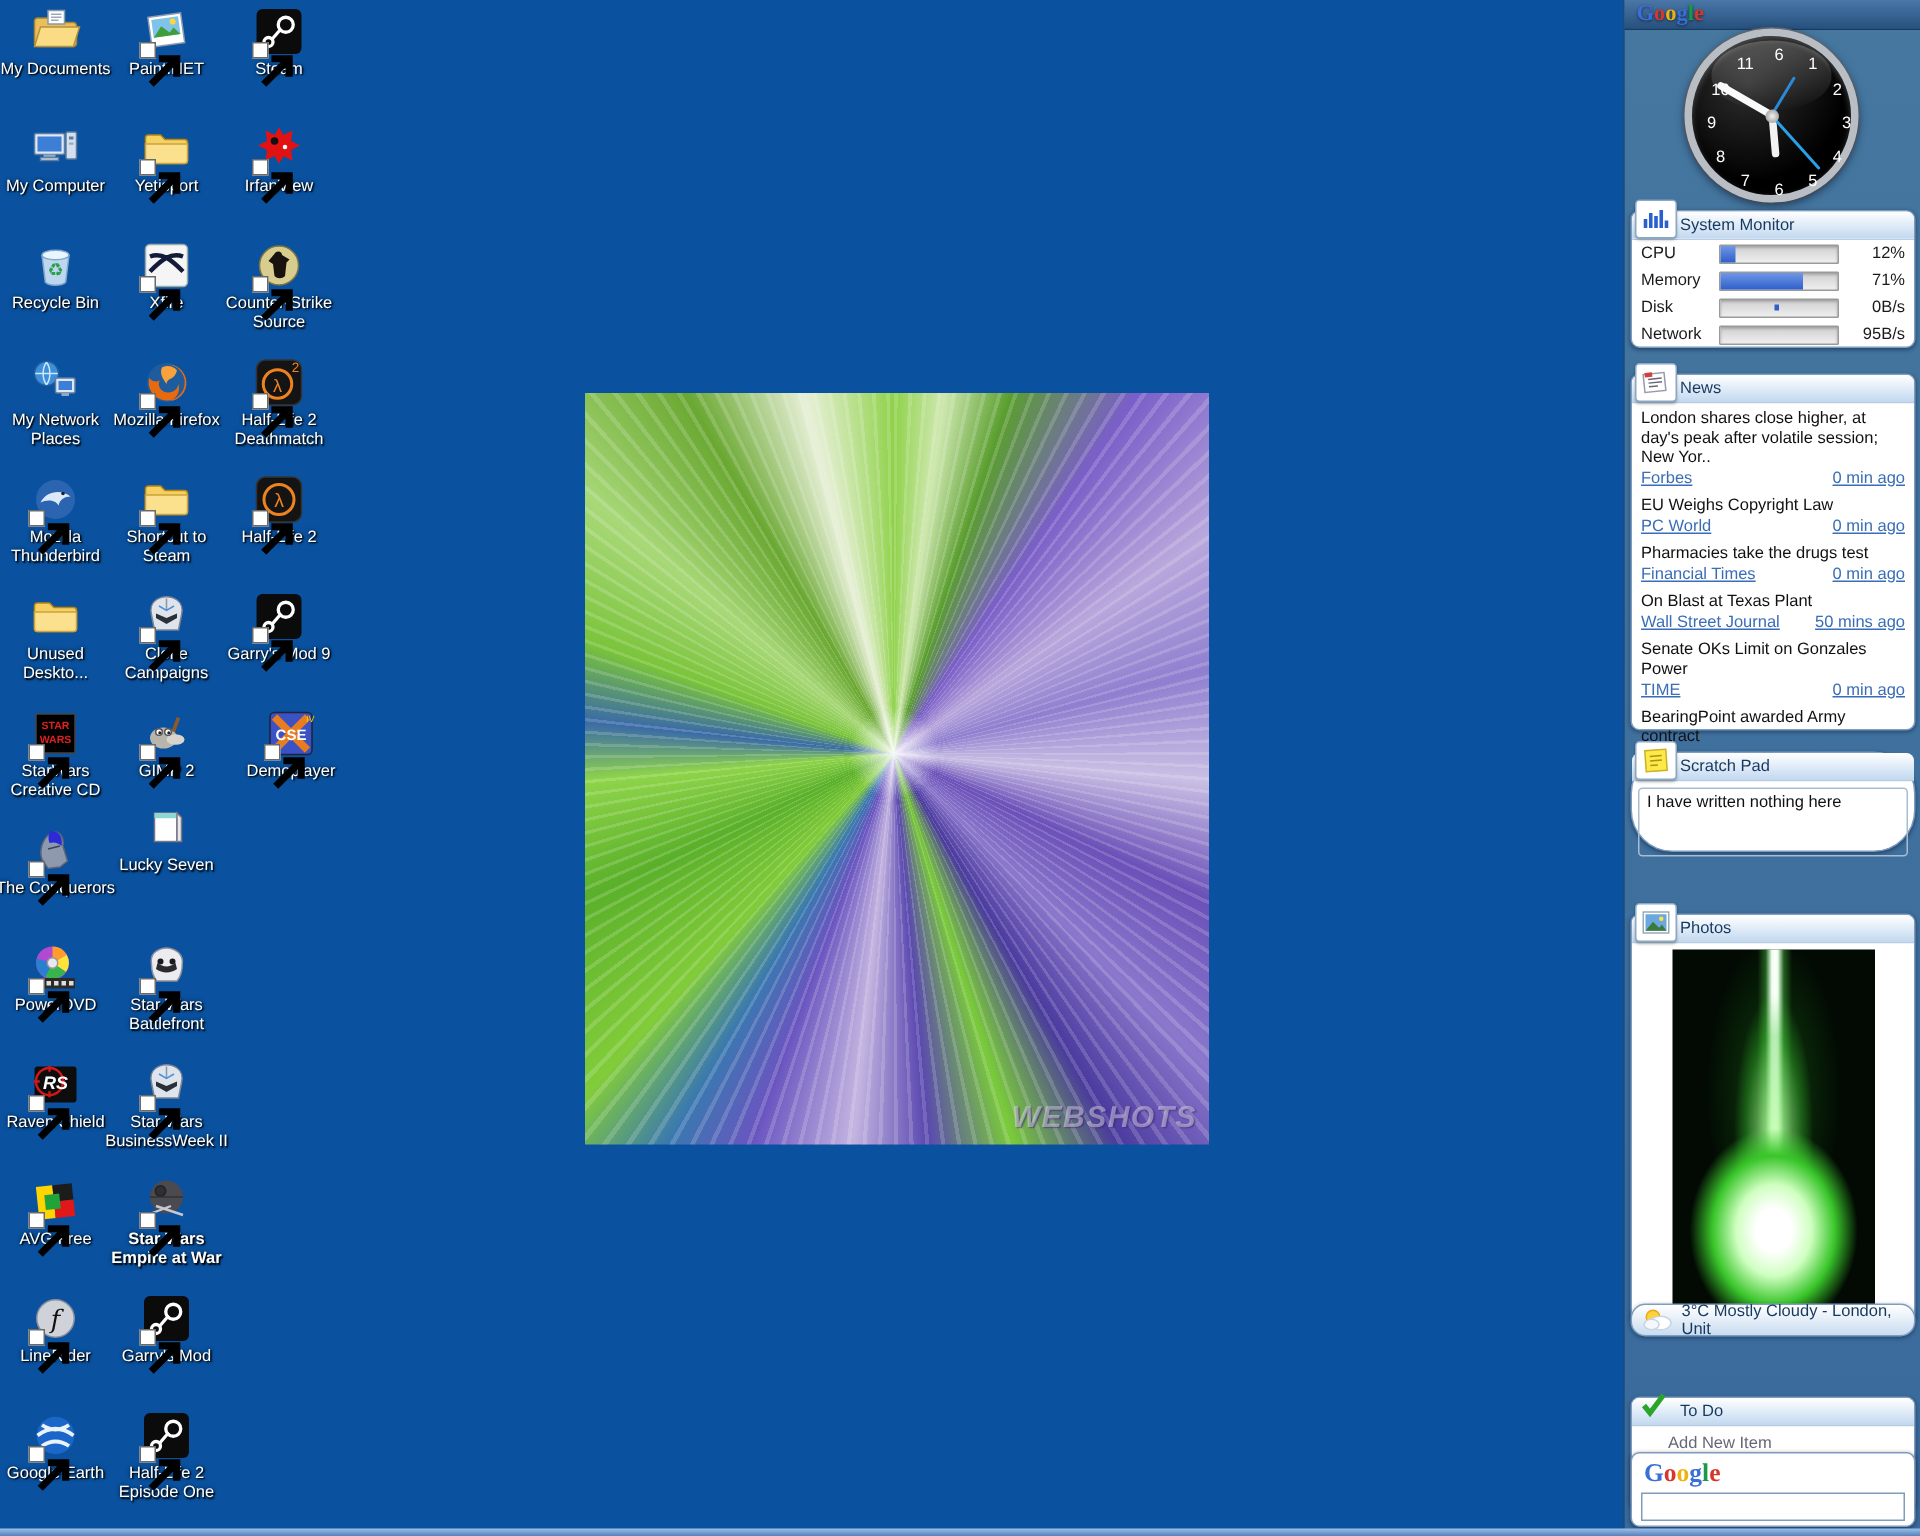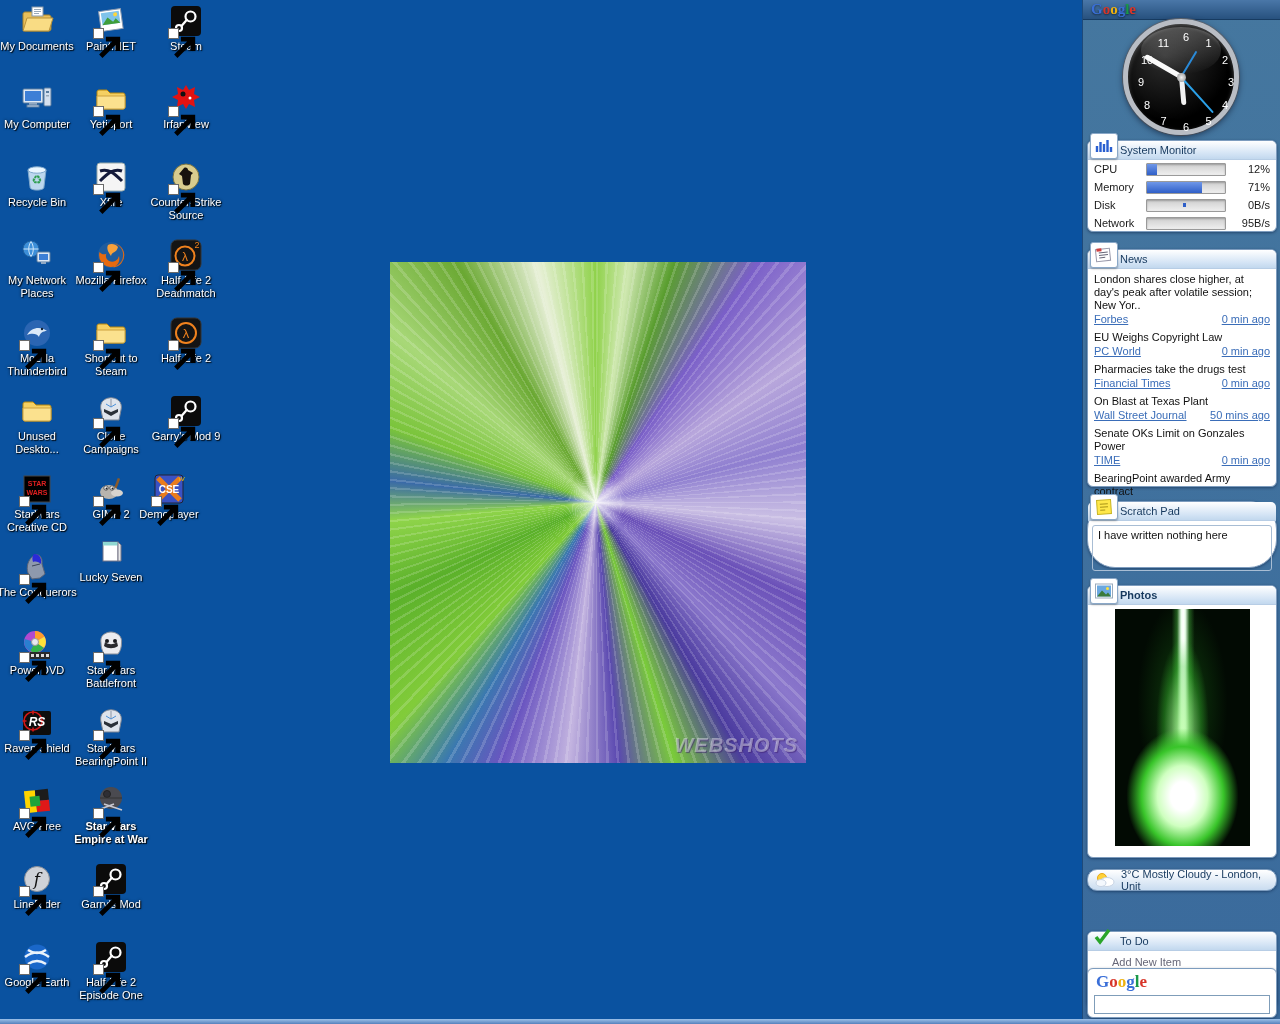--- a/index.html
+++ b/index.html
@@ -442,21 +442,21 @@
             <path d="M10 15l7 3 7-3v3l-7 4-7-4z" fill="#2a3038"></path>
             <path d="M17 5v8" stroke="#8a94a4"></path>
             <path d="M12 10l5 3 5-3" fill="none" stroke="#4a90d9"></path>
           </svg>
           <span class="scut">
             <svg viewBox="0 0 10 10">
               <path d="M2 8L7 3M3.5 3H7v3.5" stroke="#000" stroke-width="1.4" fill="none"></path>
             </svg>
           </span>
         </div>
-        <div class="lbl">Star Wars BearingPoint II</div>
+        <div class="lbl">Star Wars BusinessWeek II</div>
       </div>
       <div class="dicon" style="left: 68px; top: 784px; font-weight: bold;">
         <div class="art">
           <svg viewBox="0 0 34 34">
             <circle cx="17" cy="14" r="11" fill="#4a4a50"></circle>
             <circle cx="13" cy="10" r="3.5" fill="#2e2e34" stroke="#222"></circle>
             <path d="M6 14h22" stroke="#333"></path>
             <path d="M4 26l16-6M10 20l18 6" stroke="#c8c8d0" stroke-width="1.6"></path>
           </svg>
           <span class="scut">
@@ -584,21 +584,21 @@
             <path d="M12.5 22l6-7" stroke="#fff" stroke-width="2.2"></path>
           </svg>
           <span class="scut">
             <svg viewBox="0 0 10 10">
               <path d="M2 8L7 3M3.5 3H7v3.5" stroke="#000" stroke-width="1.4" fill="none"></path>
             </svg>
           </span>
         </div>
         <div class="lbl">Garry's Mod 9</div>
       </div>
-      <div class="dicon" style="left: 126px; top: 472px;">
+      <div class="dicon" style="left: 151px; top: 472px;">
         <div class="art">
           <svg viewBox="0 0 34 34">
             <rect x="3" y="3" width="28" height="28" rx="3" fill="#3a52c4" stroke="#223"></rect>
             <path d="M6 6l22 22M28 6L6 28" stroke="#e87c1e" stroke-width="5"></path>
             <text x="17" y="21" font-size="10" font-weight="bold" text-anchor="middle" fill="#fff">CSE</text>
             <text x="27" y="9" font-size="6" fill="#ffd400">IV</text>
           </svg>
           <span class="scut">
             <svg viewBox="0 0 10 10">
               <path d="M2 8L7 3M3.5 3H7v3.5" stroke="#000" stroke-width="1.4" fill="none"></path>
@@ -745,21 +745,21 @@
               <rect x="3" y="2" width="14" height="14" fill="#ffe84a" stroke="#c8b420"></rect>
               <path d="M6 6h8M6 9h8M6 12h5" stroke="#a89418" fill="none"></path>
             </g>
           </svg>
       </span>
       <span>Scratch Pad</span>
     </div>
     <div class="scratch-area">I have written nothing here</div>
   </div>
 
-  <div class="panel" style="top:585px;height:273px;font-weight:bold;">
+  <div class="panel" style="top:609px;height:273px;">
     <div class="panel-h">
       <span class="tab">
         <svg viewBox="0 0 20 18">
             <rect x="1.5" y="2" width="17" height="14" fill="#fff" stroke="#9ab"></rect>
             <rect x="3" y="3.5" width="14" height="11" fill="#6aa8e0"></rect>
             <path d="M3 14.5l5-6 4 4 2-2 3 4z" fill="#3a7a3a"></path>
             <circle cx="13.5" cy="6.5" r="1.5" fill="#ffe23a"></circle>
           </svg>
       </span>
       <span>Photos</span>

